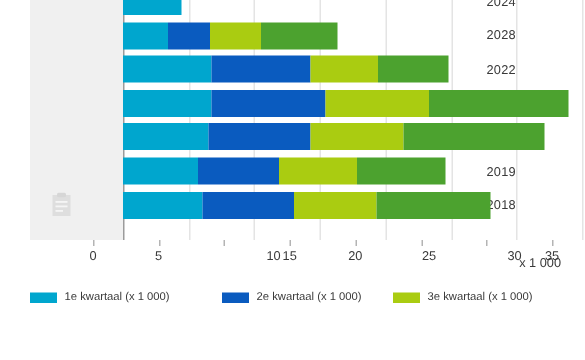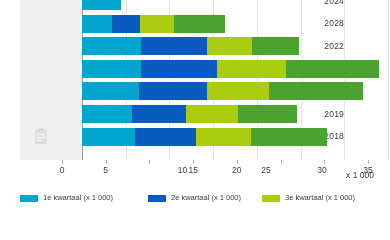--- a/index.html
+++ b/index.html
@@ -166,23 +166,23 @@
         <div class="xtlabel" style="left: 62px;">0</div>
         <div class="xtick" style="left: 105.714px;"></div>
         <div class="xtlabel" style="left: 105.714px;">5</div>
         <div class="xtick" style="left: 149.429px;"></div>
         <div class="xtlabel" style="left: 149.429px; margin-left: 33px;">10</div>
         <div class="xtick" style="left: 193.143px;"></div>
         <div class="xtlabel" style="left: 193.143px;">15</div>
         <div class="xtick" style="left: 236.857px;"></div>
         <div class="xtlabel" style="left: 236.857px;">20</div>
         <div class="xtick" style="left: 280.571px;"></div>
-        <div class="xtlabel" style="left: 266px;">25</div>
+        <div class="xtlabel" style="left: 286px;">25</div>
         <div class="xtick" style="left: 324.286px;"></div>
-        <div class="xtlabel" style="left: 322px;">30</div>
+        <div class="xtlabel" style="left: 343px;">30</div>
         <div class="xtick" style="left: 368px;"></div>
         <div class="xtlabel" style="left: 368px;">35</div>
       </div>
   </div>
   <div class="unit">x 1 000</div>
 
   <div class="legend">
     <div id="legend-items">
         <div class="legend-item" style="left: 20px;">
           <span class="swatch" style="background: rgb(0, 166, 206);"></span>

